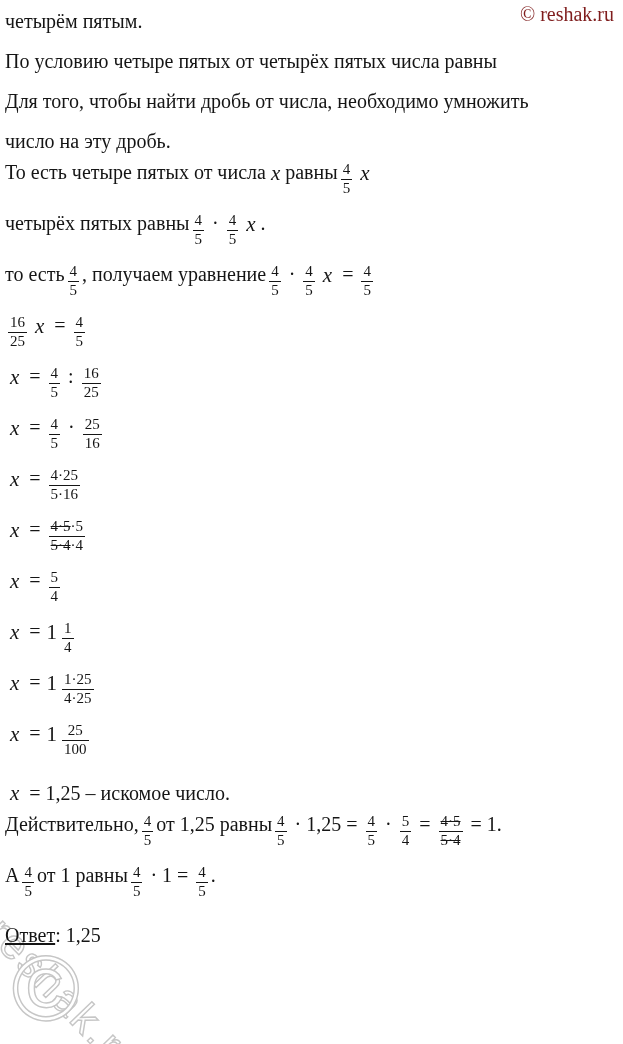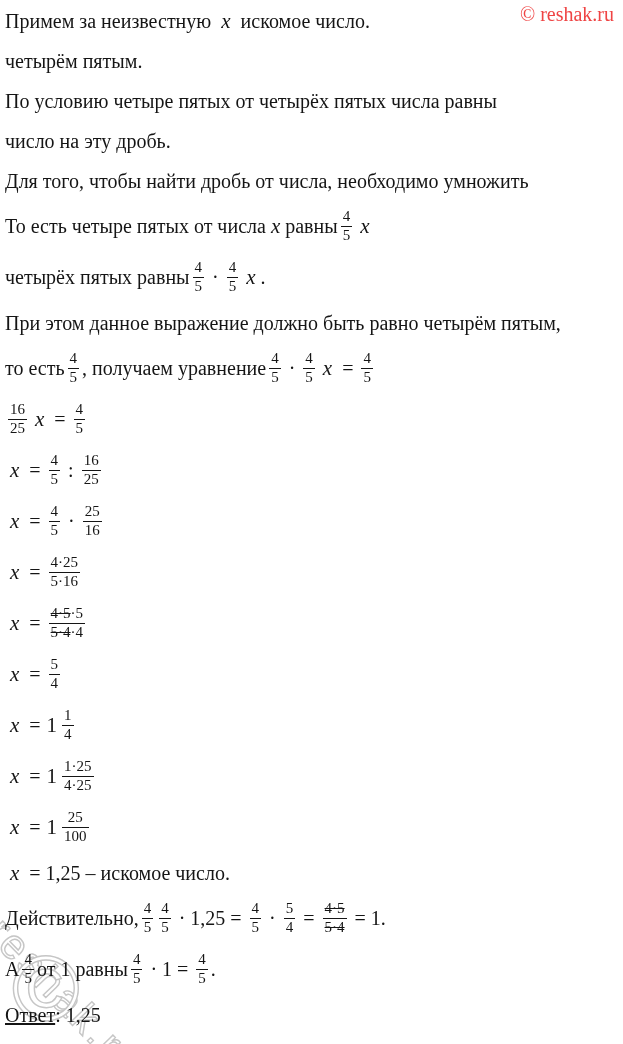--- a/index.html
+++ b/index.html
@@ -7,27 +7,27 @@
   body {
     background:#ffffff;
     color:#151515;
     font-family:"Liberation Serif", serif;
     overflow:hidden;
     position:relative;
   }
   .page { position:relative; z-index:2; padding:1px 6px 0 5px; }
   .copyright {
     position:absolute; top:3px; right:9px;
-    font-size:20px; color:#ef4444; white-space:nowrap;
+    font-size:20px; color:#7f1d1d; white-space:nowrap;
   }
   
   .tline { font-size:20px; line-height:40px; white-space:nowrap; }
   
   .mline {
-    display:flex; align-items:center;
+    display:flex; align-items:flex-start;
     min-height:51px; font-size:20px; white-space:nowrap;
   }
   .txt { }
   .var { font-style:italic; font-size:21px; padding:0 5px; }
   .op  { padding:0 5px; }
   .num { font-size:21px; padding:0 2px 0 1px; }
   .u   { text-decoration:underline; }
   .frac {
     display:inline-flex; flex-direction:column;
     text-align:center; vertical-align:middle;
@@ -52,25 +52,24 @@
 </style>
 </head>
 <body>
 
 <div class="wm wm-text">reshak.ru</div>
 <div class="wm wm-sym">©</div>
 
 <div class="page">
   <div class="copyright">© reshak.ru</div>
   <div id="solution-body">
-      <div class="tline"><span class="txt">Примем за неизвестную </span><span class="var">x</span><span class="txt"> искомое число.</span></div>
       <div class="tline"><span class="txt">четырём пятым.</span></div>
       <div class="tline"><span class="txt">По условию четыре пятых от четырёх пятых числа равны</span></div>
+      <div class="tline"><span class="txt">Для того, чтобы найти дробь от числа, необходимо умножить</span></div>
       <div class="tline"><span class="txt">число на эту дробь.</span></div>
-      <div class="tline"><span class="txt">Для того, чтобы найти дробь от числа, необходимо умножить</span></div>
       <div class="mline">
         <span class="txt">То есть четыре пятых от числа </span>
         <span class="var">x</span>
         <span class="txt"> равны </span>
         <span class="frac">
           <span class="fn"><span>4</span></span>
           <span class="fd"><span>5</span></span>
         </span>
         <span class="var">x</span>
       </div>
@@ -81,21 +80,20 @@
           <span class="fd"><span>5</span></span>
         </span>
         <span class="op">·</span>
         <span class="frac">
           <span class="fn"><span>4</span></span>
           <span class="fd"><span>5</span></span>
         </span>
         <span class="var">x</span>
         <span class="txt"> .</span>
       </div>
-      <div class="tline"><span class="txt">При этом данное выражение должно быть равно четырём пятым,</span></div>
       <div class="mline">
         <span class="txt">то есть </span>
         <span class="frac">
           <span class="fn"><span>4</span></span>
           <span class="fd"><span>5</span></span>
         </span>
         <span class="txt"> , получаем уравнение </span>
         <span class="frac">
           <span class="fn"><span>4</span></span>
           <span class="fd"><span>5</span></span>
@@ -201,20 +199,21 @@
           <span class="fd"><span>100</span></span>
         </span>
       </div>
       <div class="tline"><span class="var">x</span><span class="txt"> = 1,25 – искомое число.</span></div>
       <div class="mline">
         <span class="txt">Действительно, </span>
         <span class="frac">
           <span class="fn"><span>4</span></span>
           <span class="fd"><span>5</span></span>
         </span>
+        <span class="txt"> от 1,25 равны </span>
         <span class="frac">
           <span class="fn"><span>4</span></span>
           <span class="fd"><span>5</span></span>
         </span>
         <span class="op">·</span>
         <span class="txt">1,25</span>
         <span class="op">=</span>
         <span class="frac">
           <span class="fn"><span>4</span></span>
           <span class="fd"><span>5</span></span>

